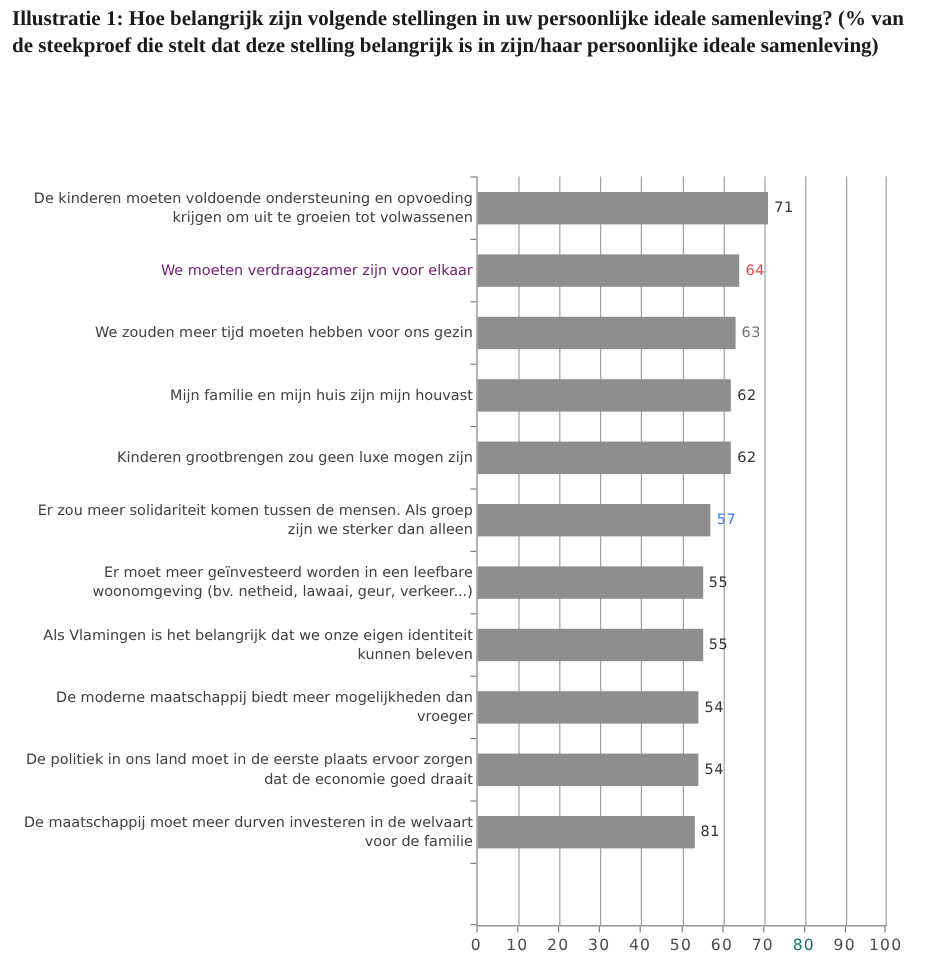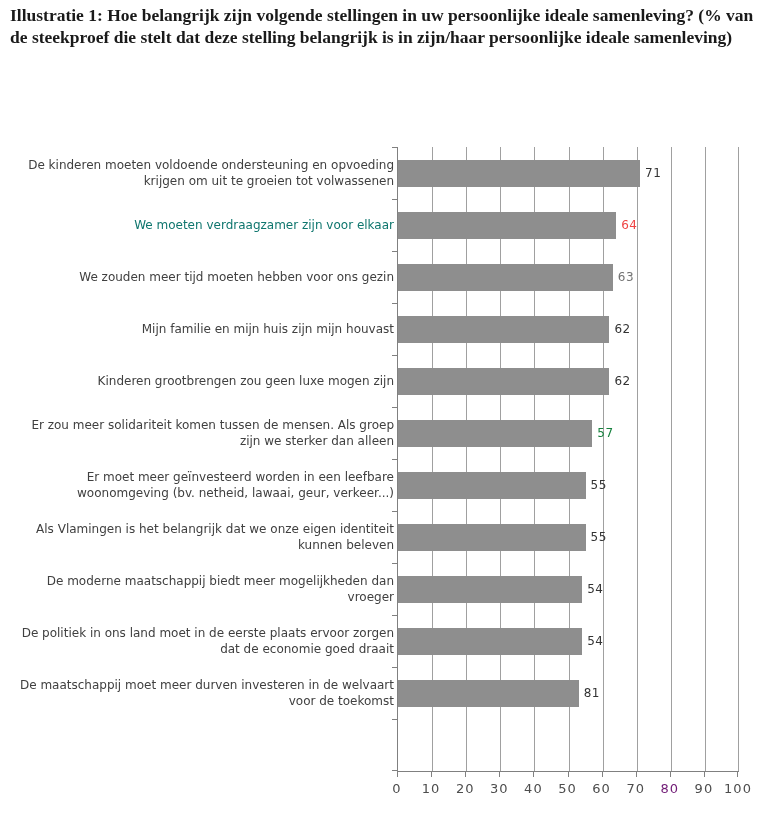--- a/index.html
+++ b/index.html
@@ -70,21 +70,21 @@
     </div>
   <div class="rows" id="rows">
       <div class="row">
         <div class="row-label" style="color: rgb(64, 64, 64);">De kinderen moeten voldoende ondersteuning en opvoeding krijgen om uit te groeien tot volwassenen</div>
         <div class="track">
           <div class="bar" style="width: 71%; background: rgb(142, 142, 142);"></div>
           <div class="value" style="color: rgb(51, 51, 51);">71</div>
         </div>
       </div>
       <div class="row">
-        <div class="row-label" style="color: #0f766e;">We moeten verdraagzamer zijn voor elkaar</div>
+        <div class="row-label" style="color: #701a75;">We moeten verdraagzamer zijn voor elkaar</div>
         <div class="track">
           <div class="bar" style="width: 64%; background: rgb(142, 142, 142);"></div>
           <div class="value" style="color: #ef4444;">64</div>
         </div>
       </div>
       <div class="row">
         <div class="row-label" style="color: rgb(64, 64, 64);">We zouden meer tijd moeten hebben voor ons gezin</div>
         <div class="track">
           <div class="bar" style="width: 63%; background: rgb(142, 142, 142);"></div>
           <div class="value" style="color: #737373;">63</div>
@@ -101,21 +101,21 @@
         <div class="row-label" style="color: rgb(64, 64, 64);">Kinderen grootbrengen zou geen luxe mogen zijn</div>
         <div class="track">
           <div class="bar" style="width: 62%; background: rgb(142, 142, 142);"></div>
           <div class="value" style="color: rgb(51, 51, 51);">62</div>
         </div>
       </div>
       <div class="row">
         <div class="row-label" style="color: rgb(64, 64, 64);">Er zou meer solidariteit komen tussen de mensen. Als groep zijn we sterker dan alleen</div>
         <div class="track">
           <div class="bar" style="width: 57%; background: rgb(142, 142, 142);"></div>
-          <div class="value" style="color: #15803d;">57</div>
+          <div class="value" style="color: #3b82f6;">57</div>
         </div>
       </div>
       <div class="row">
         <div class="row-label" style="color: rgb(64, 64, 64);">Er moet meer geïnvesteerd worden in een leefbare woonomgeving (bv. netheid, lawaai, geur, verkeer...)</div>
         <div class="track">
           <div class="bar" style="width: 55%; background: rgb(142, 142, 142);"></div>
           <div class="value" style="color: rgb(51, 51, 51);">55</div>
         </div>
       </div>
       <div class="row">
@@ -133,21 +133,21 @@
         </div>
       </div>
       <div class="row">
         <div class="row-label" style="color: rgb(64, 64, 64);">De politiek in ons land moet in de eerste plaats ervoor zorgen dat de economie goed draait</div>
         <div class="track">
           <div class="bar" style="width: 54%; background: rgb(142, 142, 142);"></div>
           <div class="value" style="color: rgb(51, 51, 51);">54</div>
         </div>
       </div>
       <div class="row">
-        <div class="row-label" style="color: rgb(64, 64, 64);">De maatschappij moet meer durven investeren in de welvaart voor de toekomst</div>
+        <div class="row-label" style="color: rgb(64, 64, 64);">De maatschappij moet meer durven investeren in de welvaart voor de familie</div>
         <div class="track">
           <div class="bar" style="width: 53%; background: rgb(142, 142, 142);"></div>
           <div class="value" style="color: rgb(51, 51, 51);">81</div>
         </div>
       </div>
     </div>
   <div class="x-axis" id="xaxis">
       <div class="xtick" style="left: 0%; background: rgb(128, 128, 128);"></div>
       <div class="xtick-label" style="left: 0%; color: rgb(77, 77, 77);">0</div>
       <div class="xtick" style="left: 10%; background: rgb(128, 128, 128);"></div>
@@ -158,19 +158,19 @@
       <div class="xtick-label" style="left: 30%; color: rgb(77, 77, 77);">30</div>
       <div class="xtick" style="left: 40%; background: rgb(128, 128, 128);"></div>
       <div class="xtick-label" style="left: 40%; color: rgb(77, 77, 77);">40</div>
       <div class="xtick" style="left: 50%; background: rgb(128, 128, 128);"></div>
       <div class="xtick-label" style="left: 50%; color: rgb(77, 77, 77);">50</div>
       <div class="xtick" style="left: 60%; background: rgb(128, 128, 128);"></div>
       <div class="xtick-label" style="left: 60%; color: rgb(77, 77, 77);">60</div>
       <div class="xtick" style="left: 70%; background: rgb(128, 128, 128);"></div>
       <div class="xtick-label" style="left: 70%; color: rgb(77, 77, 77);">70</div>
       <div class="xtick" style="left: 80%; background: rgb(128, 128, 128);"></div>
-      <div class="xtick-label" style="left: 80%; color: #701a75;">80</div>
+      <div class="xtick-label" style="left: 80%; color: #0f766e;">80</div>
       <div class="xtick" style="left: 90%; background: rgb(128, 128, 128);"></div>
       <div class="xtick-label" style="left: 90%; color: rgb(77, 77, 77);">90</div>
       <div class="xtick" style="left: calc(100% - 1px); background: rgb(128, 128, 128);"></div>
       <div class="xtick-label" style="left: 100%; color: rgb(77, 77, 77);">100</div>
     </div>
 </div>
 
 </body></html>

